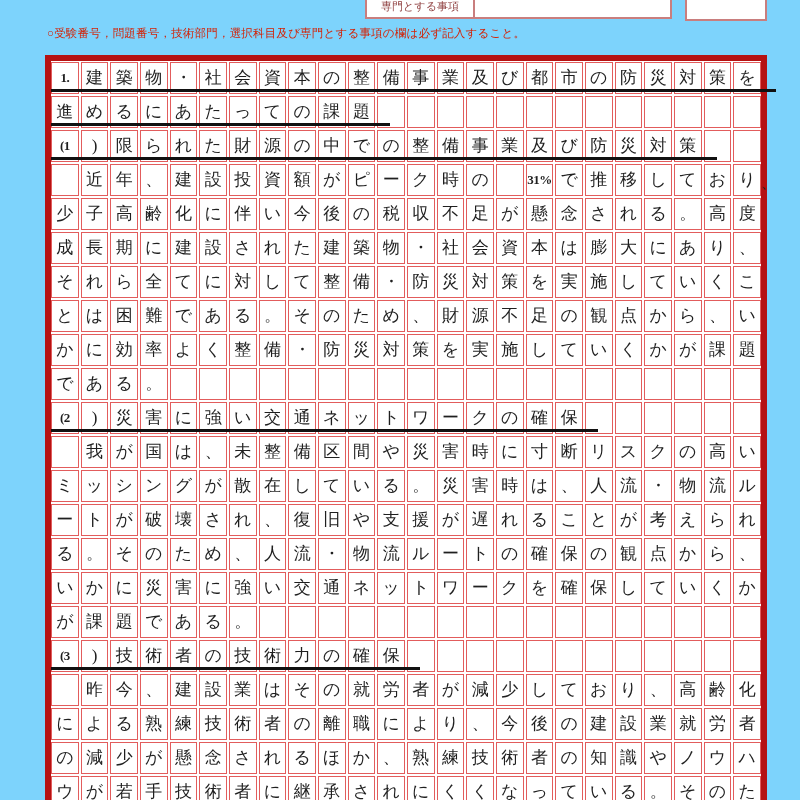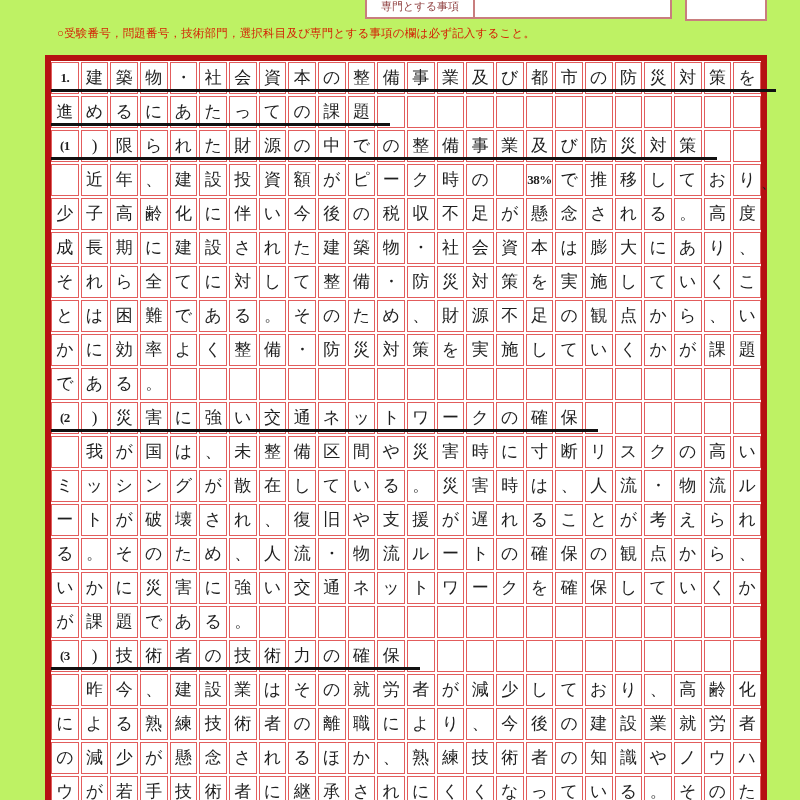--- a/index.html
+++ b/index.html
@@ -1,37 +1,37 @@
 <!DOCTYPE html>
 <html style="--grid-border: #b51212; --cell-border: #e25c5c; --instruction-text: #d42105; --header-box-border: #c97e7e; --header-label-text: #8f3f3f; --ink: #1f1f1f; --underline: #111111;"><head>
 <meta charset="utf-8">
 <style>
   html,body{margin:0;padding:0;background:#fff;}
   .page{
-    position:relative;width:800px;height:800px;background:#bef264;overflow:hidden;
+    position:relative;width:800px;height:800px;background:#7dd3fc;overflow:hidden;
     font-family:"Liberation Serif","DejaVu Serif",serif;
   }
   
   .hdr-box{
     position:absolute;left:365px;top:-14px;width:307px;height:33px;
     border:2px solid var(--header-box-border);display:flex;background:#fff;box-sizing:border-box;
   }
   .hdr-label{
     width:108px;border-right:2px solid var(--header-box-border);
     display:flex;align-items:flex-end;justify-content:center;
     font-size:11px;color:var(--header-label-text);padding-bottom:3px;box-sizing:border-box;
   }
   .hdr-input{flex:1;}
   .hdr-small-box{
     position:absolute;left:685px;top:-14px;width:82px;height:35px;
     border:2px solid var(--header-box-border);background:#fff;box-sizing:border-box;
   }
   .instructions{
     position:absolute;left:47px;top:27px;
-    color:var(--instruction-text);font-size:11.5px;line-height:12.5px;letter-spacing:.2px;white-space:nowrap;margin-left:10px;
+    color:var(--instruction-text);font-size:11.5px;line-height:12.5px;letter-spacing:.2px;white-space:nowrap;
   }
   
   .grid{
     position:absolute;left:45px;top:55px;width:722px;box-sizing:border-box;
     border:6px solid var(--grid-border);background:#fff;
     display:flex;flex-direction:column;gap:2px;padding-top:1px;
   }
   .grow{
     display:grid;grid-template-columns:repeat(24,1fr);gap:2px;height:32px;position:relative;
   }
@@ -152,21 +152,21 @@
         <div class="cell">投</div>
         <div class="cell">資</div>
         <div class="cell">額</div>
         <div class="cell">が</div>
         <div class="cell">ピ</div>
         <div class="cell">ー</div>
         <div class="cell">ク</div>
         <div class="cell">時</div>
         <div class="cell">の</div>
         <div class="cell"></div>
-        <div class="cell multi">38%</div>
+        <div class="cell multi">31%</div>
         <div class="cell">で</div>
         <div class="cell">推</div>
         <div class="cell">移</div>
         <div class="cell">し</div>
         <div class="cell">て</div>
         <div class="cell">お</div>
         <div class="cell">り</div>
         <span class="hang">、</span>
       </div>
       <div class="grow">

